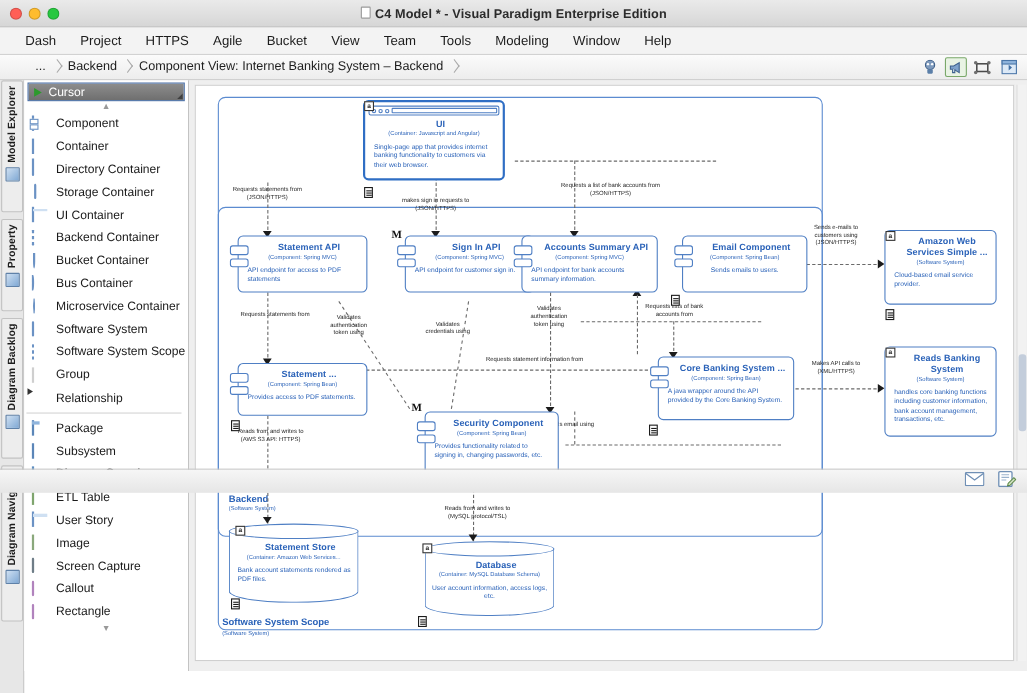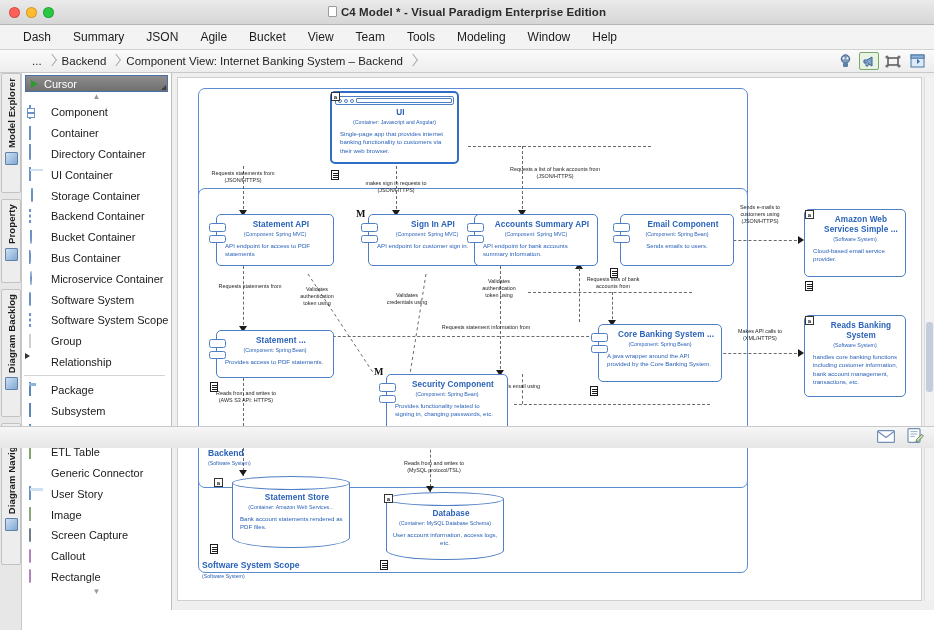--- a/index.html
+++ b/index.html
@@ -311,22 +311,22 @@
       <span class="dot yellow"></span>
       <span class="dot green"></span>
     </div>
     <div class="title-text">
       <span class="title-icon"></span><span>C4 Model * - Visual Paradigm Enterprise Edition</span>
     </div>
   </div>
 
   <div class="menubar">
     <div class="menu-item">Dash</div>
-    <div class="menu-item">Summary</div>
-    <div class="menu-item">JSON</div>
+    <div class="menu-item">Project</div>
+    <div class="menu-item">HTTPS</div>
     <div class="menu-item">Agile</div>
     <div class="menu-item">Bucket</div>
     <div class="menu-item">View</div>
     <div class="menu-item">Team</div>
     <div class="menu-item">Tools</div>
     <div class="menu-item">Modeling</div>
     <div class="menu-item">Window</div>
     <div class="menu-item">Help</div>
   </div>
 
@@ -406,28 +406,28 @@
       </div>
       <div class="pal-item">
         <span class="g"><span class="g-box"></span></span>
         <span class="txt">Container</span>
       </div>
       <div class="pal-item">
         <span class="g"><span class="g-dir"></span></span>
         <span class="txt">Directory Container</span>
       </div>
       <div class="pal-item">
+        <span class="g"><span class="g-storage"></span></span>
+        <span class="txt">Storage Container</span>
+      </div>
+      <div class="pal-item">
         <span class="g"><span class="g-ui"></span></span>
         <span class="txt">UI Container</span>
       </div>
       <div class="pal-item">
-        <span class="g"><span class="g-storage"></span></span>
-        <span class="txt">Storage Container</span>
-      </div>
-      <div class="pal-item">
         <span class="g"><span class="g-backend"></span></span>
         <span class="txt">Backend Container</span>
       </div>
       <div class="pal-item">
         <span class="g"><span class="g-bucket"></span></span>
         <span class="txt">Bucket Container</span>
       </div>
       <div class="pal-item">
         <span class="g"><span class="g-bus"></span></span>
         <span class="txt">Bus Container</span>
@@ -465,24 +465,20 @@
         <span class="g"><span class="g-sub"></span></span>
         <span class="txt">Subsystem</span>
       </div>
       <div class="pal-item">
         <span class="g"><span class="g-do"></span></span>
         <span class="txt">Diagram Overview</span>
       </div>
       <div class="pal-item">
         <span class="g"><span class="g-etl"></span></span>
         <span class="txt">ETL Table</span>
-      </div>
-      <div class="pal-item">
-        <span class="g"><span class="g-gc"></span></span>
-        <span class="txt">Generic Connector</span>
       </div>
       <div class="pal-item">
         <span class="g"><span class="g-us"></span></span>
         <span class="txt">User Story</span>
       </div>
       <div class="pal-item">
         <span class="g"><span class="g-img"></span></span>
         <span class="txt">Image</span>
       </div>
       <div class="pal-item">
@@ -687,21 +683,21 @@
       <div class="mark-a" style="left:627px; top:132px;">a</div>
       <div class="mark-doc" style="left:627px; top:203px;"></div>
 
       <div class="c4box" style="left:626px; top:237px; width:102px; height:82px;">
         <div class="c4name">Reads Banking System</div>
         <div class="c4type">(Software System)</div>
         <div class="c4desc">handles core banking functions including customer information, bank account management, transactions, etc.</div>
       </div>
       <div class="mark-a" style="left:627px; top:238px;">a</div>
 
-      <div class="cyl" style="left:54px; top:398px; width:118px; height:72px;">
+      <div class="cyl" style="left:30px; top:398px; width:118px; height:72px;">
         <div class="body"></div>
         <div class="top"></div>
         <div class="inner">
           <div class="c4name">Statement Store</div>
           <div class="c4type">(Container: Amazon Web Services...</div>
           <div class="c4desc">Bank account statements rendered as PDF files.</div>
         </div>
       </div>
       <div class="mark-a" style="left:36px; top:400px;">a</div>
       <div class="mark-doc" style="left:32px; top:466px;"></div>

